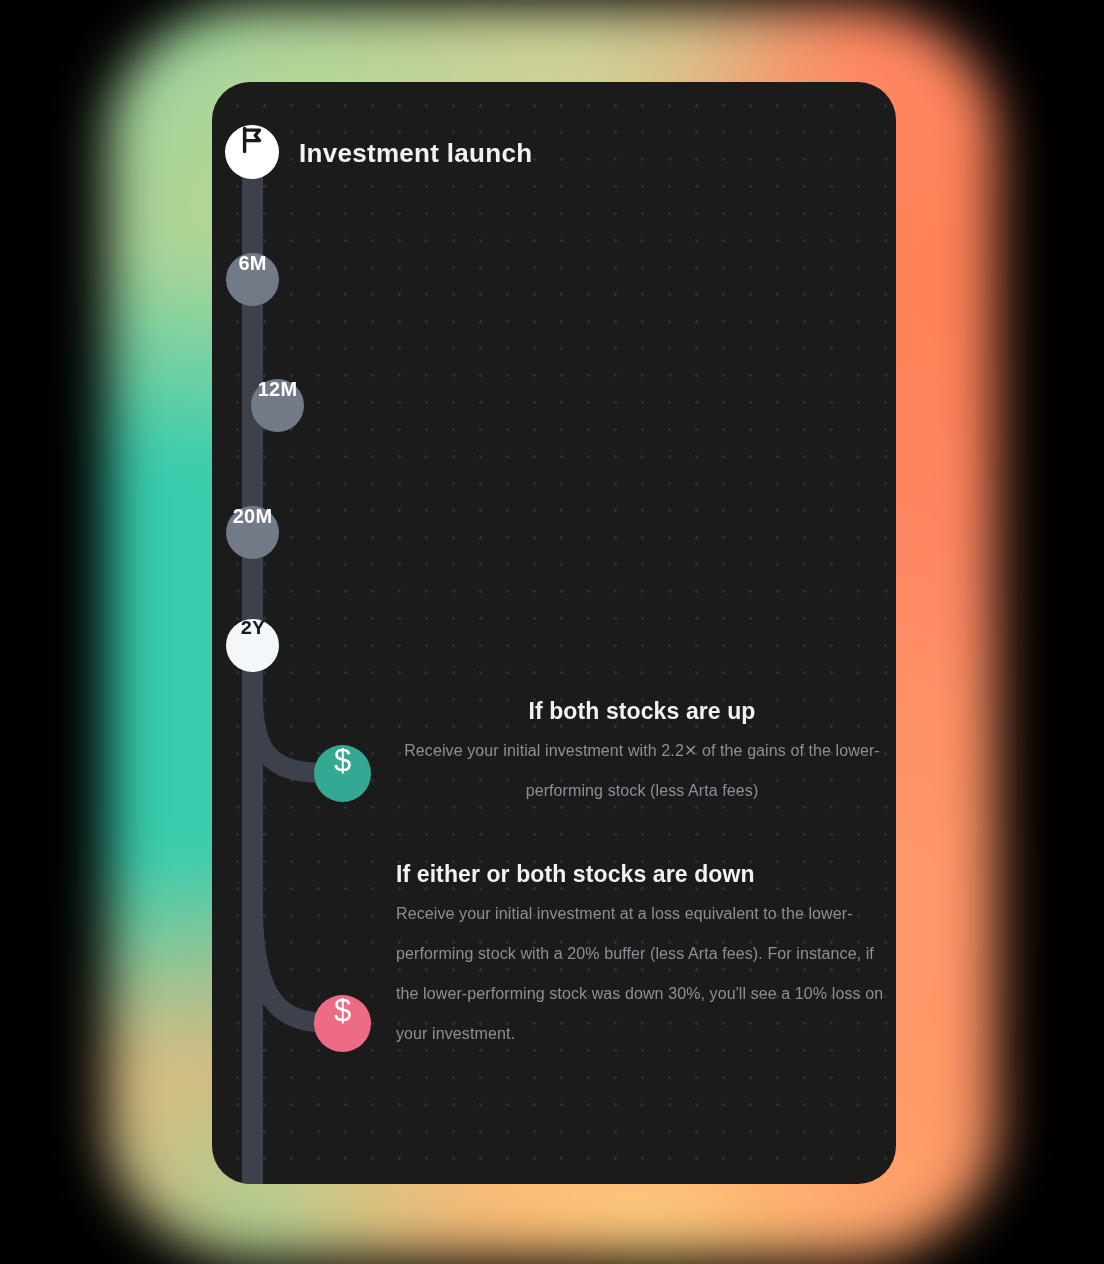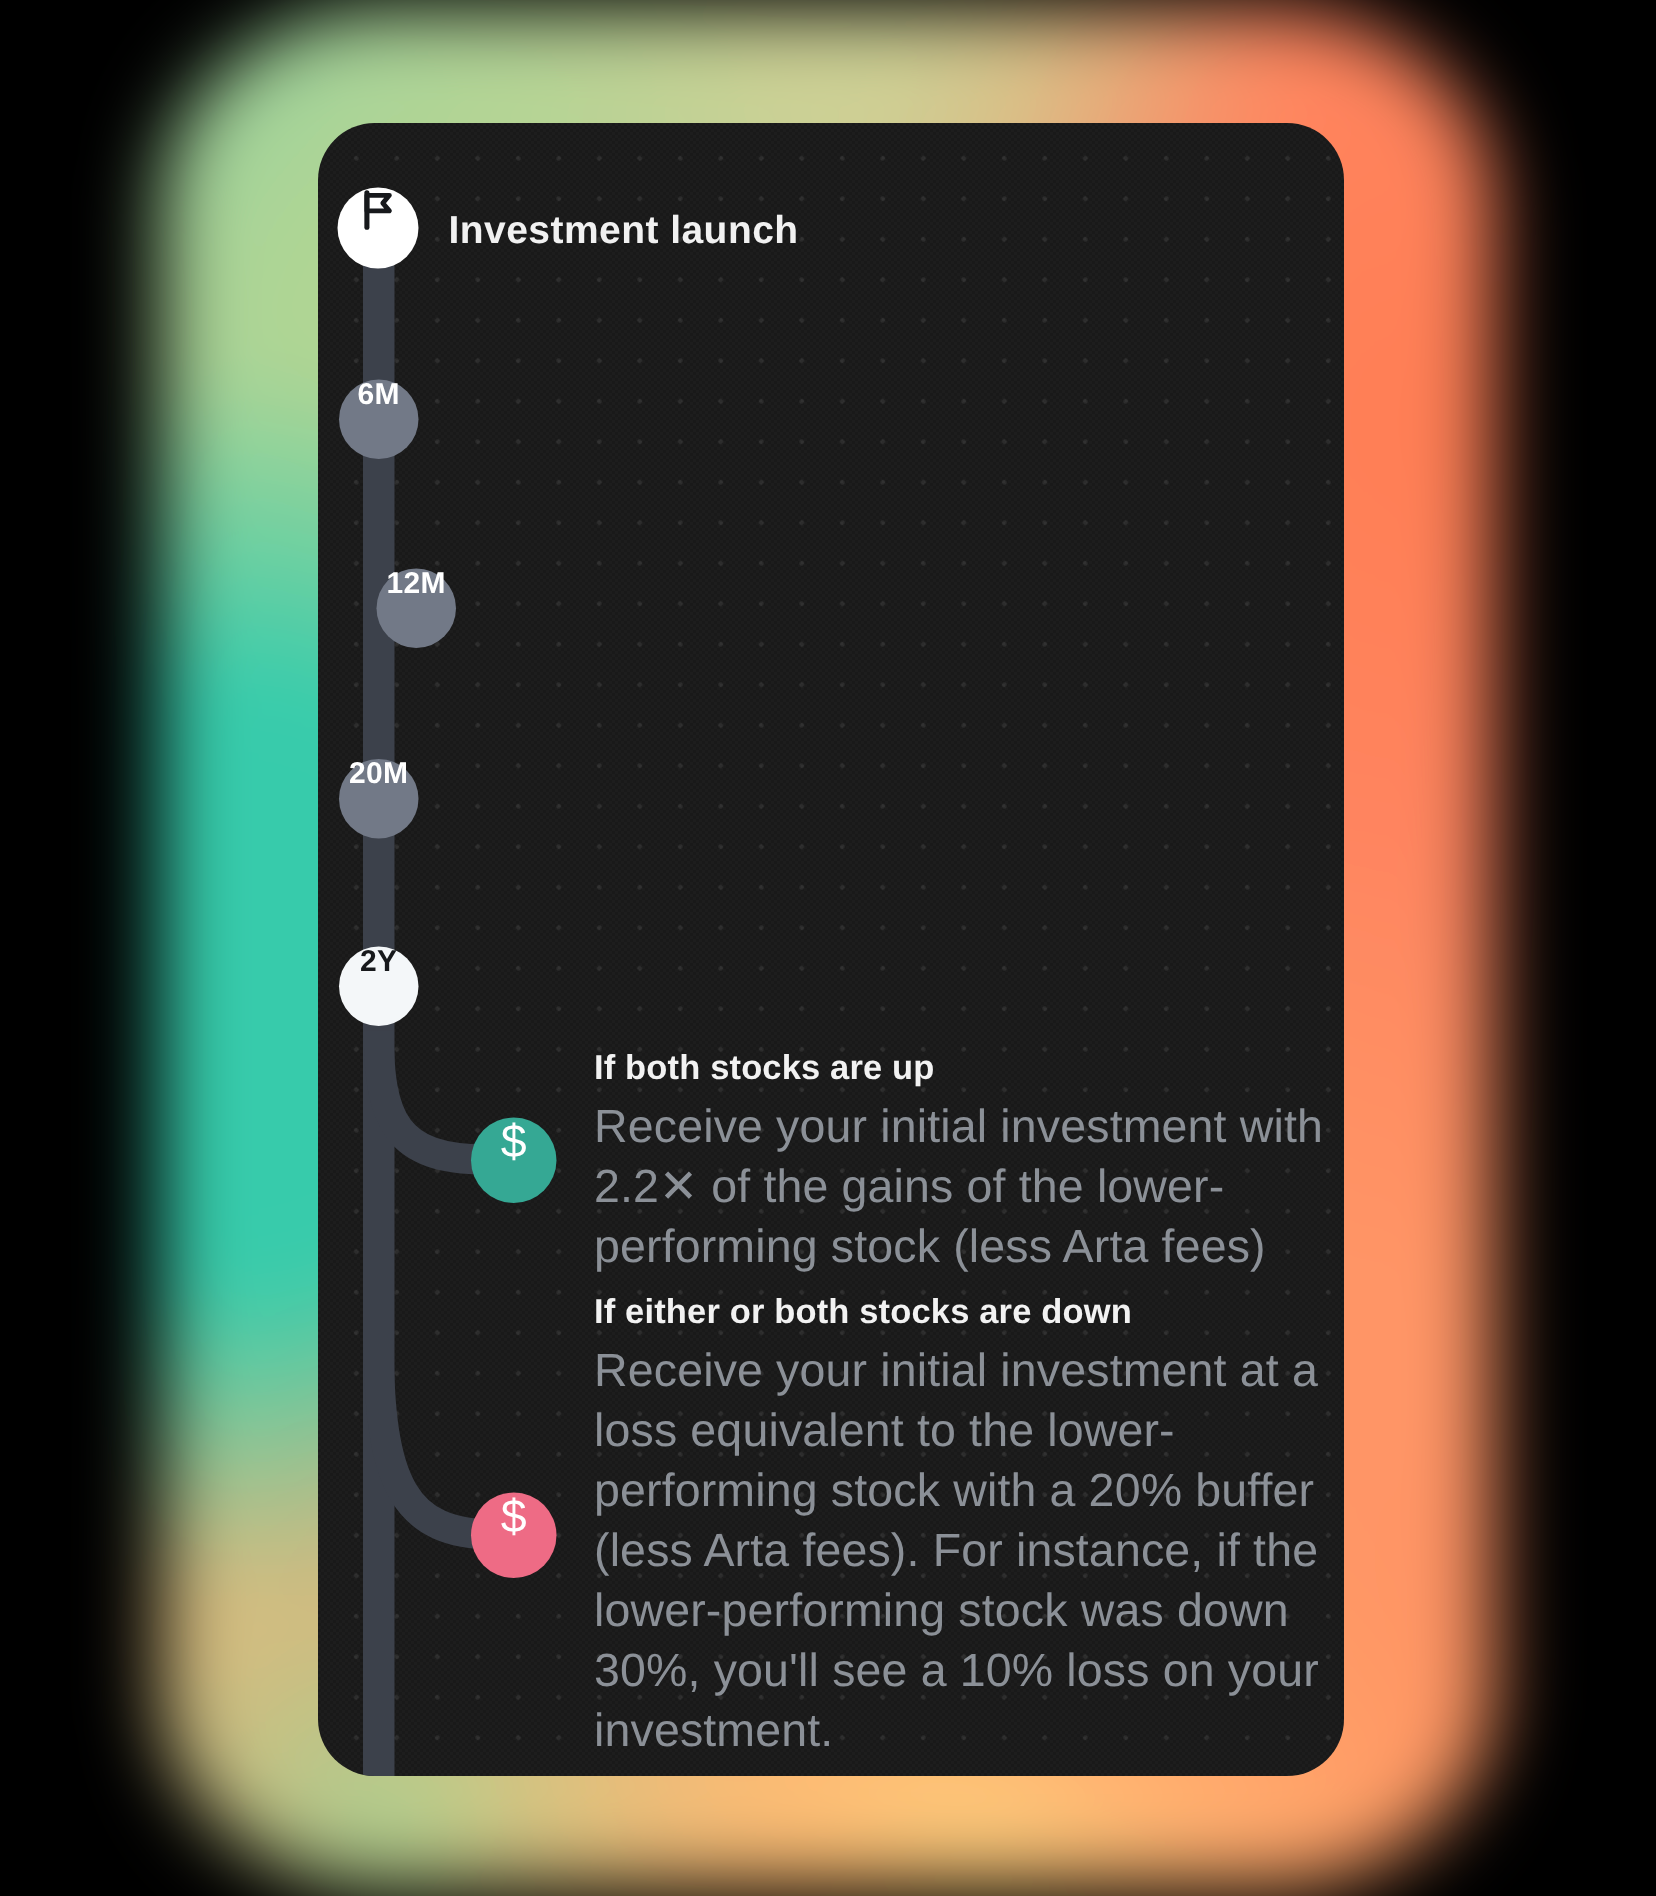--- a/index.html
+++ b/index.html
@@ -96,21 +96,21 @@
     line-height: 1;
   }
   #node-flag {
     left: 13px; top: 43px;
     width: 54px; height: 54px;
     background: #ffffff;
   }
   #node-6m   { left: 14px; top: 171px; width: 53px; height: 53px; background: #727987; }
   #node-12m  { left: 14px; top: 297px; width: 53px; height: 53px; background: #727987; margin-left: 25px; }
   #node-18m  { left: 14px; top: 424px; width: 53px; height: 53px; background: #727987; }
-  #node-2y   { left: 14px; top: 549px; width: 53px; height: 53px; background: #f4f7f9; }
+  #node-2y   { left: 14px; top: 537px; width: 53px; height: 53px; background: #f4f7f9; font-family: Liberation Mono, monospace; }
   #node-gain { left: 102px; top: 663px; width: 57px; height: 57px; background: #35a894; }
   #node-loss { left: 102px; top: 913px; width: 57px; height: 57px; background: #ee6b85; }
 
   #node-6m .node-label,
   #node-12m .node-label,
   #node-18m .node-label { color: #ffffff; font-size: 20px; }
   #node-2y .node-label  { color: #17191c; font-size: 20px; }
 
   .dollar-glyph {
     color: #ffffff;
@@ -131,33 +131,33 @@
     color: #f1f1f1;
     white-space: nowrap;
   }
 
   
   .outcome {
     position: absolute;
     left: 184px;
     width: 492px;
   }
-  #outcome-gain { top: 615px; }
+  #outcome-gain { top: 615px; text-align: center; }
   #outcome-loss { top: 778px; }
 
   .outcome-title {
     font-size: 23px;
     font-weight: bold;
     color: #f2f2f2;
     letter-spacing: .1px;
     margin: 0 0 4px 0;
     line-height: 1.3;
   }
   .outcome-body {
-    font-size: 31px;
+    font-size: 16px;
     font-weight: 400;
     color: #8b9097;
     line-height: 40px;
     letter-spacing: .1px;
     margin: 0;
   }
 </style>
 </head>
 <body>
 

